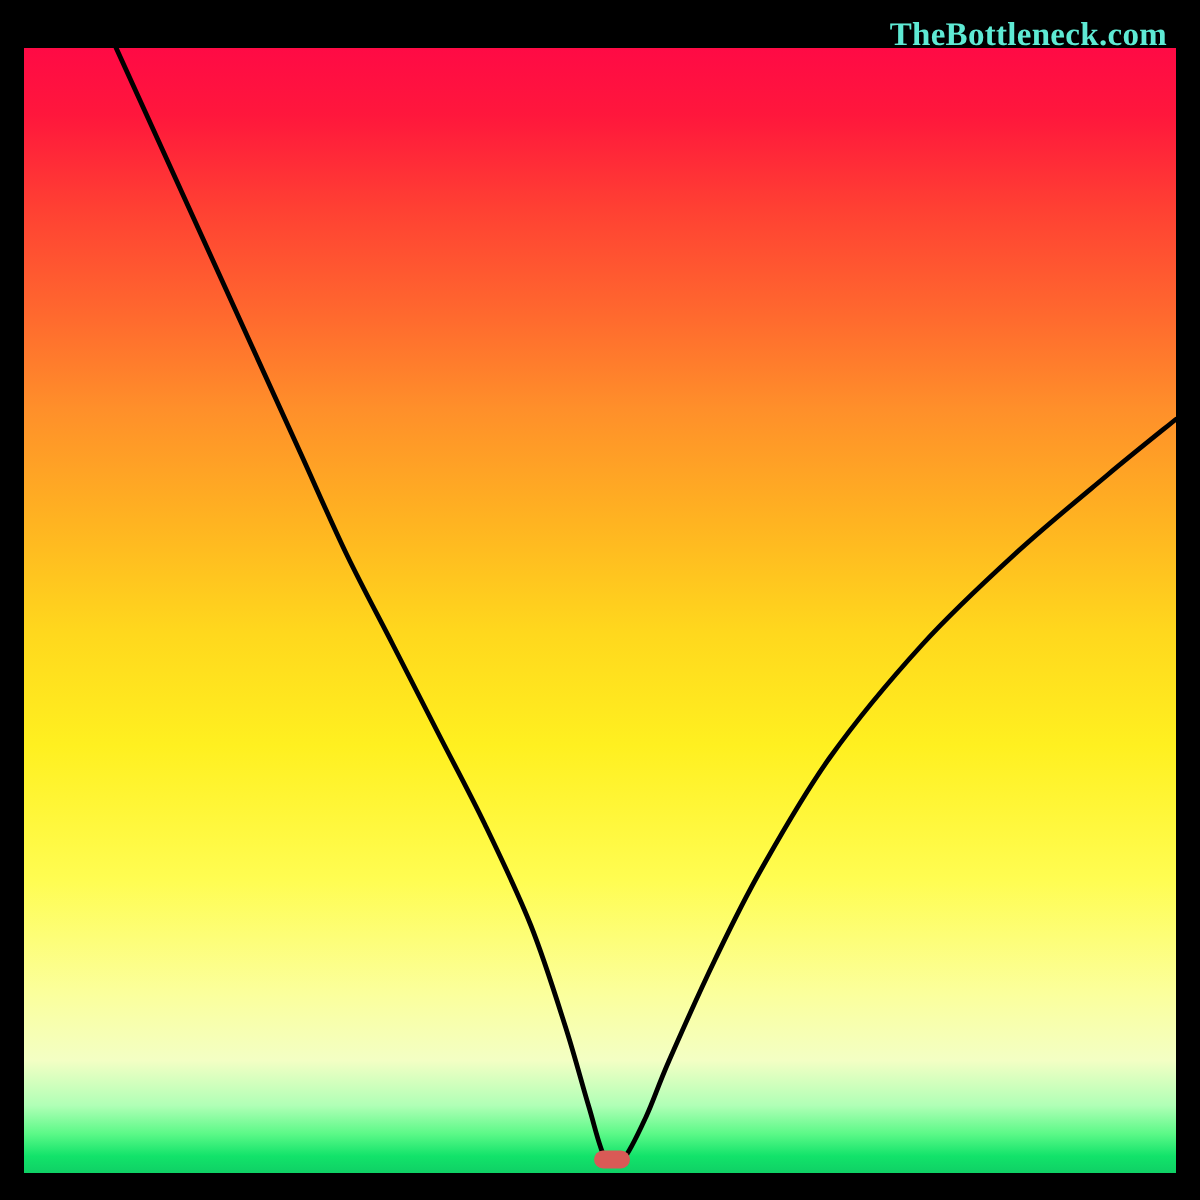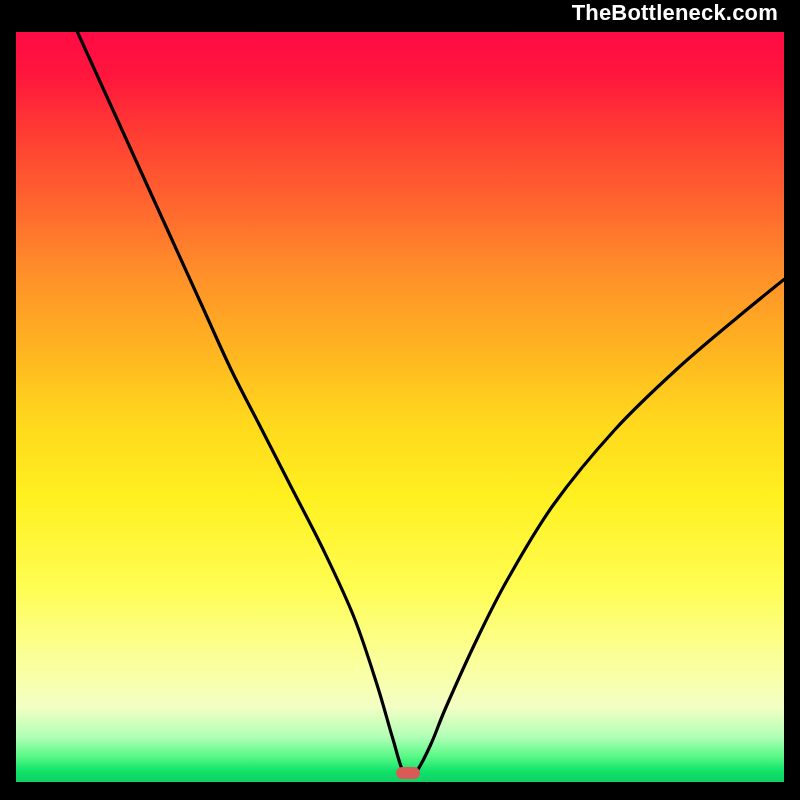--- a/index.html
+++ b/index.html
@@ -11,24 +11,24 @@
     overflow: hidden;
   }
   .frame {
     position: relative;
     width: 800px;
     height: 800px;
     background: #000;
   }
   .watermark {
     position: absolute;
-    top: 0;
+    top: 10px;
     right: 22px;
-    color: #ffffff;
-    font-family: Liberation Sans, sans-serif;
+    color: #5eead4;
+    font-family: Liberation Serif, serif;
     font-size: 22px;
     font-weight: 600;
     letter-spacing: 0.2px;
     z-index: 20;
   }
   .plot {
     position: absolute;
     left: 16px;
     top: 32px;
     width: 768px;

